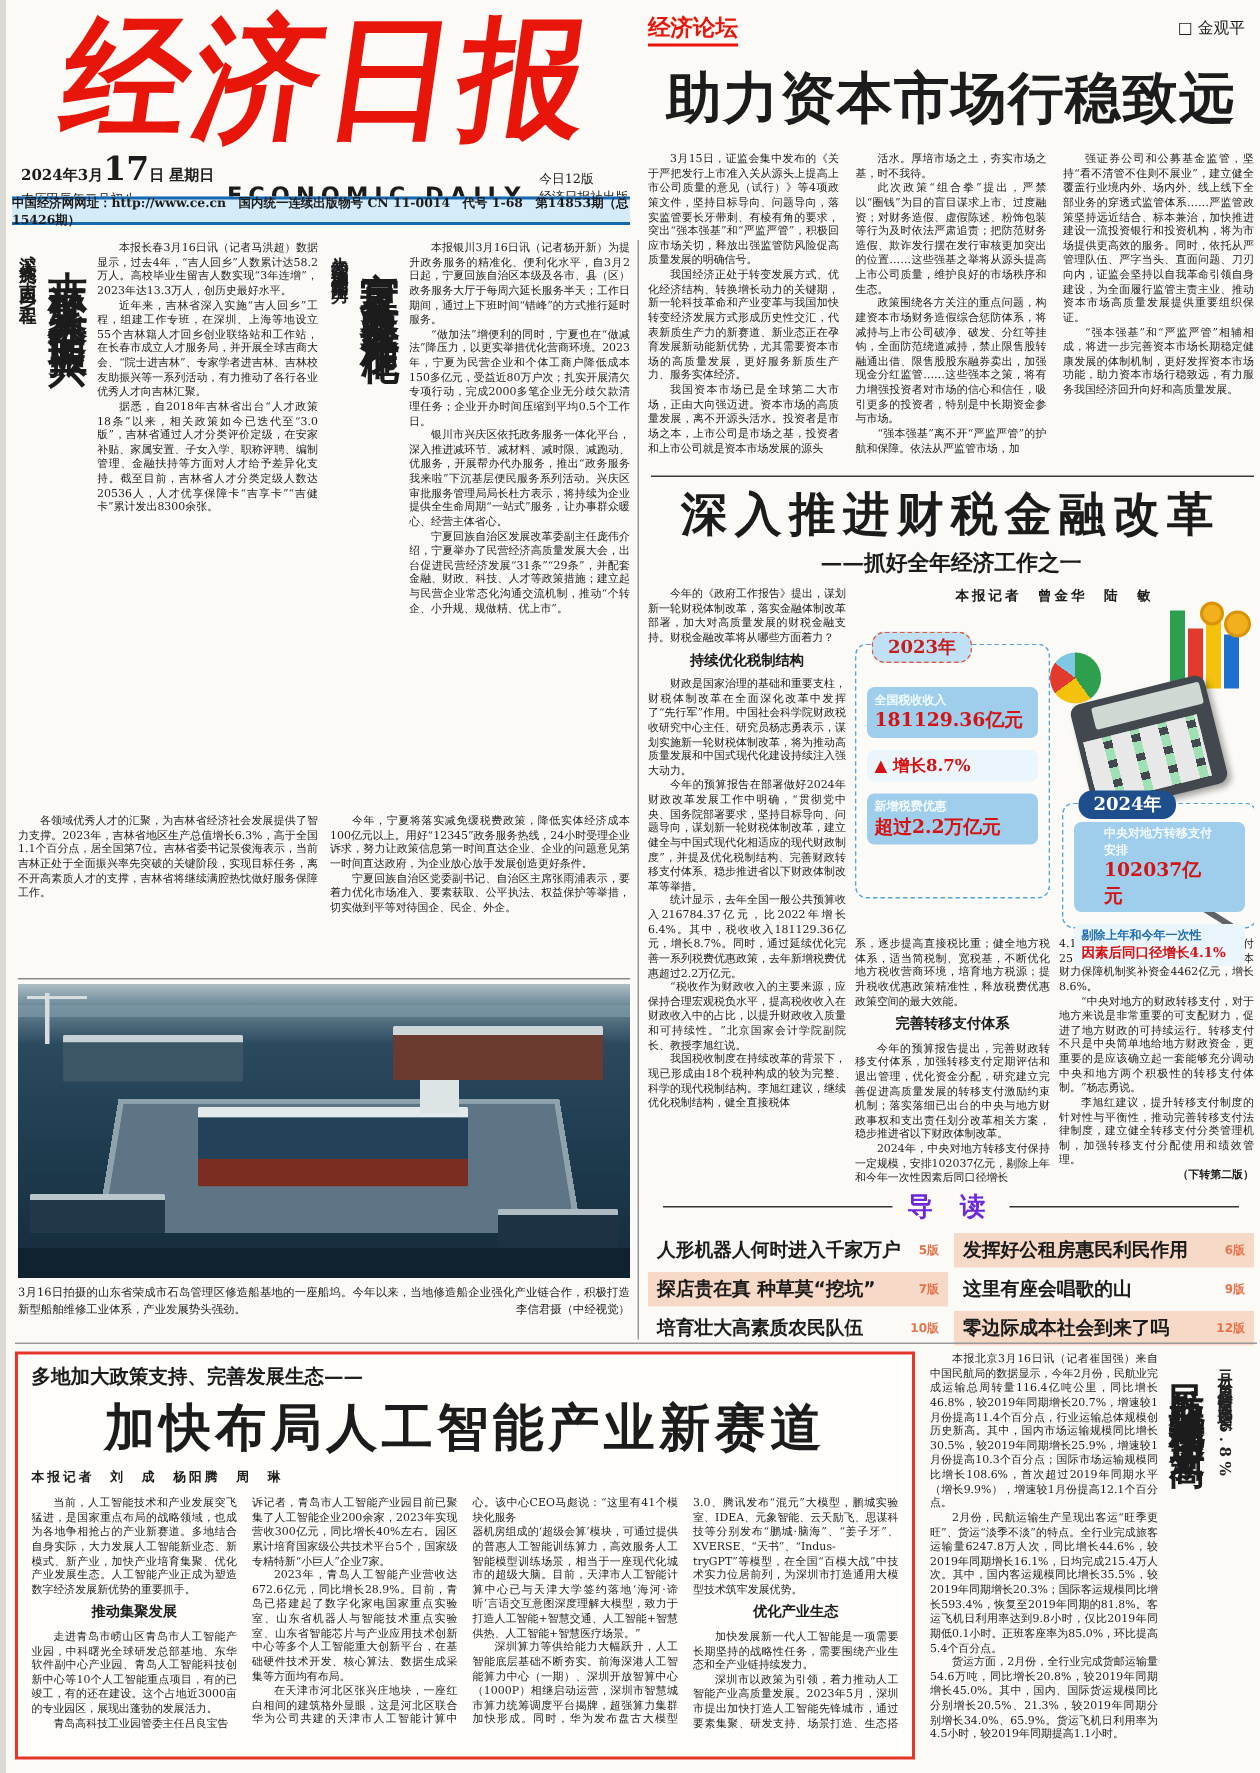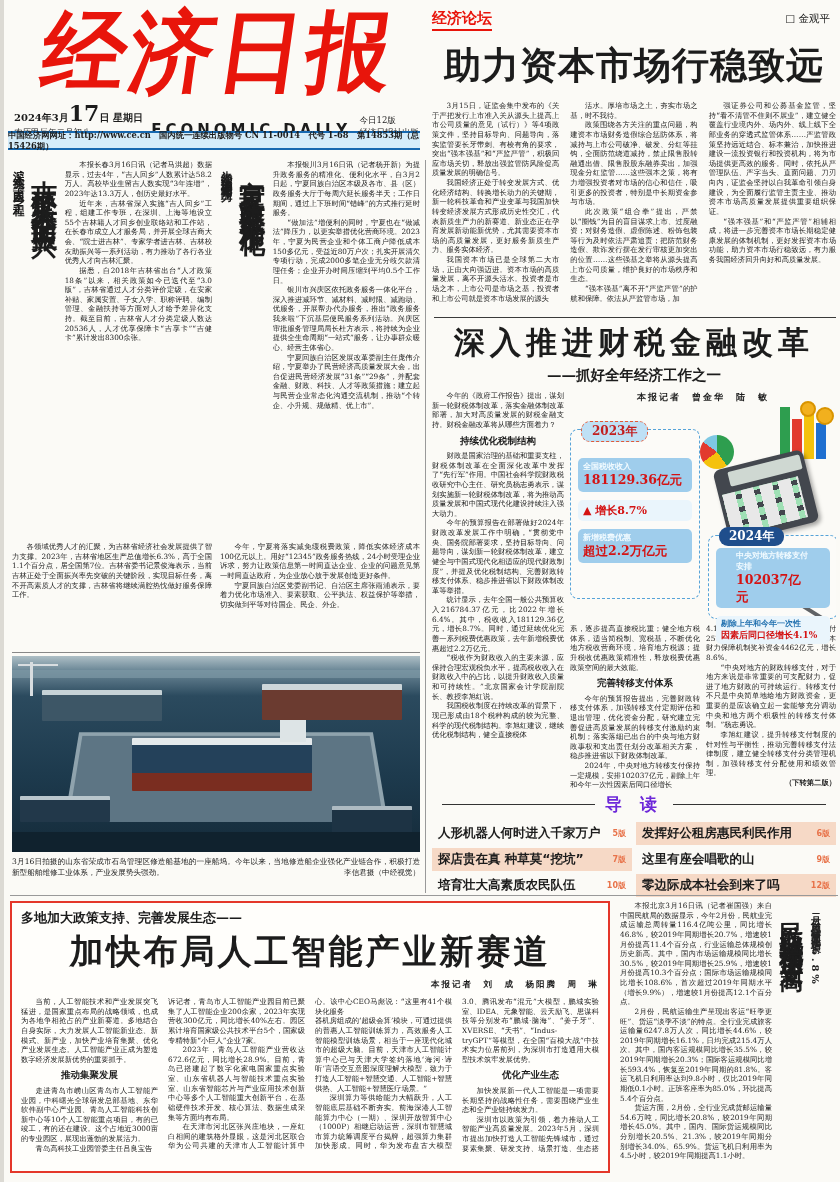--- a/index.html
+++ b/index.html
@@ -73,21 +73,21 @@
   #daodu-title{display:flex;align-items:center;color:#6d28d9;font-weight:bold;font-size:17px;letter-spacing:6px;}
   #daodu-title:before,#daodu-title:after{content:"";flex:1;height:1.5px;background:#333;margin:0 10px;}
   #daodu-grid{display:grid;grid-template-columns:1fr 1fr;gap:3px 4px;margin-top:6px;}
   .dd-item{display:flex;justify-content:space-between;align-items:center;font-size:12.5px;font-weight:bold;padding:3px 6px;font-family:"DejaVu Sans","Liberation Sans",sans-serif;}
   .dd-item.shade{background:#f6d9c6;}
   .dd-page{color:#e8734a;font-size:8px;font-weight:bold;}
   
   #aibox{position:absolute;left:6px;top:901px;width:600px;height:272px;border:2.5px solid #e4372a;background:#fffefb;padding:6px 9px;box-sizing:border-box;}
   #ai-kicker{font-size:13px;font-weight:bold;}
   #ai-head{text-align:center;font-size:34px;font-weight:bold;letter-spacing:3px;margin-top:2px;}
-  #ai-byline{text-align:right;font-size:8.5px;font-weight:bold;letter-spacing:2px;margin:4px 0 6px;}
+  #ai-byline{text-align:left;font-size:8.5px;font-weight:bold;letter-spacing:2px;margin:4px 0 6px;}
   #ai-body{columns:4;column-gap:10px;height:162px;overflow:hidden;}
   
   #avia{position:absolute;left:616px;top:901px;width:218px;height:272px;display:flex;overflow:hidden;}
   #avia-body{width:152px;overflow:hidden;}
   #avia-head{font-size:24px;font-weight:bold;letter-spacing:4px;line-height:1.1;padding:2px 4px 0 6px;}
   #avia-kicker{font-size:10px;font-weight:bold;letter-spacing:3px;padding-top:4px;color:#222;}
   
   .hull{border-radius:1px;}
 </style>
 </head>
@@ -113,22 +113,22 @@
 
   <div id="forum">
     <span id="forum-label" class="hei">经济论坛</span>
     <span id="forum-author">□ 金观平</span>
     <div id="forum-headline" class="hei">助力资本市场行稳致远</div>
     <div id="forum-body" class="body-text">
       <p>3月15日，证监会集中发布的《关于严把发行上市准入关从源头上提高上市公司质量的意见（试行）》等4项政策文件，坚持目标导向、问题导向，落实监管要长牙带刺、有棱有角的要求，突出“强本强基”和“严监严管”，积极回应市场关切，释放出强监管防风险促高质量发展的明确信号。</p>
       <p>我国经济正处于转变发展方式、优化经济结构、转换增长动力的关键期，新一轮科技革命和产业变革与我国加快转变经济发展方式形成历史性交汇，代表新质生产力的新赛道、新业态正在孕育发展新动能新优势，尤其需要资本市场的高质量发展，更好服务新质生产力、服务实体经济。</p>
       <p>我国资本市场已是全球第二大市场，正由大向强迈进。资本市场的高质量发展，离不开源头活水。投资者是市场之本，上市公司是市场之基，投资者和上市公司就是资本市场发展的源头</p>
       <p>活水。厚培市场之土，夯实市场之基，时不我待。</p>
+      <p>此次政策“组合拳”提出，严禁以“圈钱”为目的盲目谋求上市、过度融资；对财务造假、虚假陈述、粉饰包装等行为及时依法严肃追责；把防范财务造假、欺诈发行摆在发行审核更加突出的位置……这些强基之举将从源头提高上市公司质量，维护良好的市场秩序和生态。</p>
       <p>政策围绕各方关注的重点问题，构建资本市场财务造假综合惩防体系，将减持与上市公司破净、破发、分红等挂钩，全面防范绕道减持，禁止限售股转融通出借、限售股股东融券卖出，加强现金分红监管……这些强本之策，将有力增强投资者对市场的信心和信任，吸引更多的投资者，特别是中长期资金参与市场。</p>
-      <p>此次政策“组合拳”提出，严禁以“圈钱”为目的盲目谋求上市、过度融资；对财务造假、虚假陈述、粉饰包装等行为及时依法严肃追责；把防范财务造假、欺诈发行摆在发行审核更加突出的位置……这些强基之举将从源头提高上市公司质量，维护良好的市场秩序和生态。</p>
       <p>“强本强基”离不开“严监严管”的护航和保障。依法从严监管市场，加</p>
       <p>强证券公司和公募基金监管，坚持“看不清管不住则不展业”，建立健全覆盖行业境内外、场内外、线上线下全部业务的穿透式监管体系……严监管政策坚持远近结合、标本兼治，加快推进建设一流投资银行和投资机构，将为市场提供更高效的服务。同时，依托从严管理队伍、严字当头、直面问题、刀刃向内，证监会坚持以自我革命引领自身建设，为全面履行监管主责主业、推动资本市场高质量发展提供重要组织保证。</p>
       <p>“强本强基”和“严监严管”相辅相成，将进一步完善资本市场长期稳定健康发展的体制机制，更好发挥资本市场功能，助力资本市场行稳致远，有力服务我国经济回升向好和高质量发展。</p>
     </div>
   </div>
   <div class="rule" style="left:430px;top:317px;width:402px;height:1px;"></div>
   <div class="rule" style="left:421px;top:160px;width:1px;height:733px;background:#999;"></div>
 
   <div id="jilin" class="vart">
     <div class="topflex">

